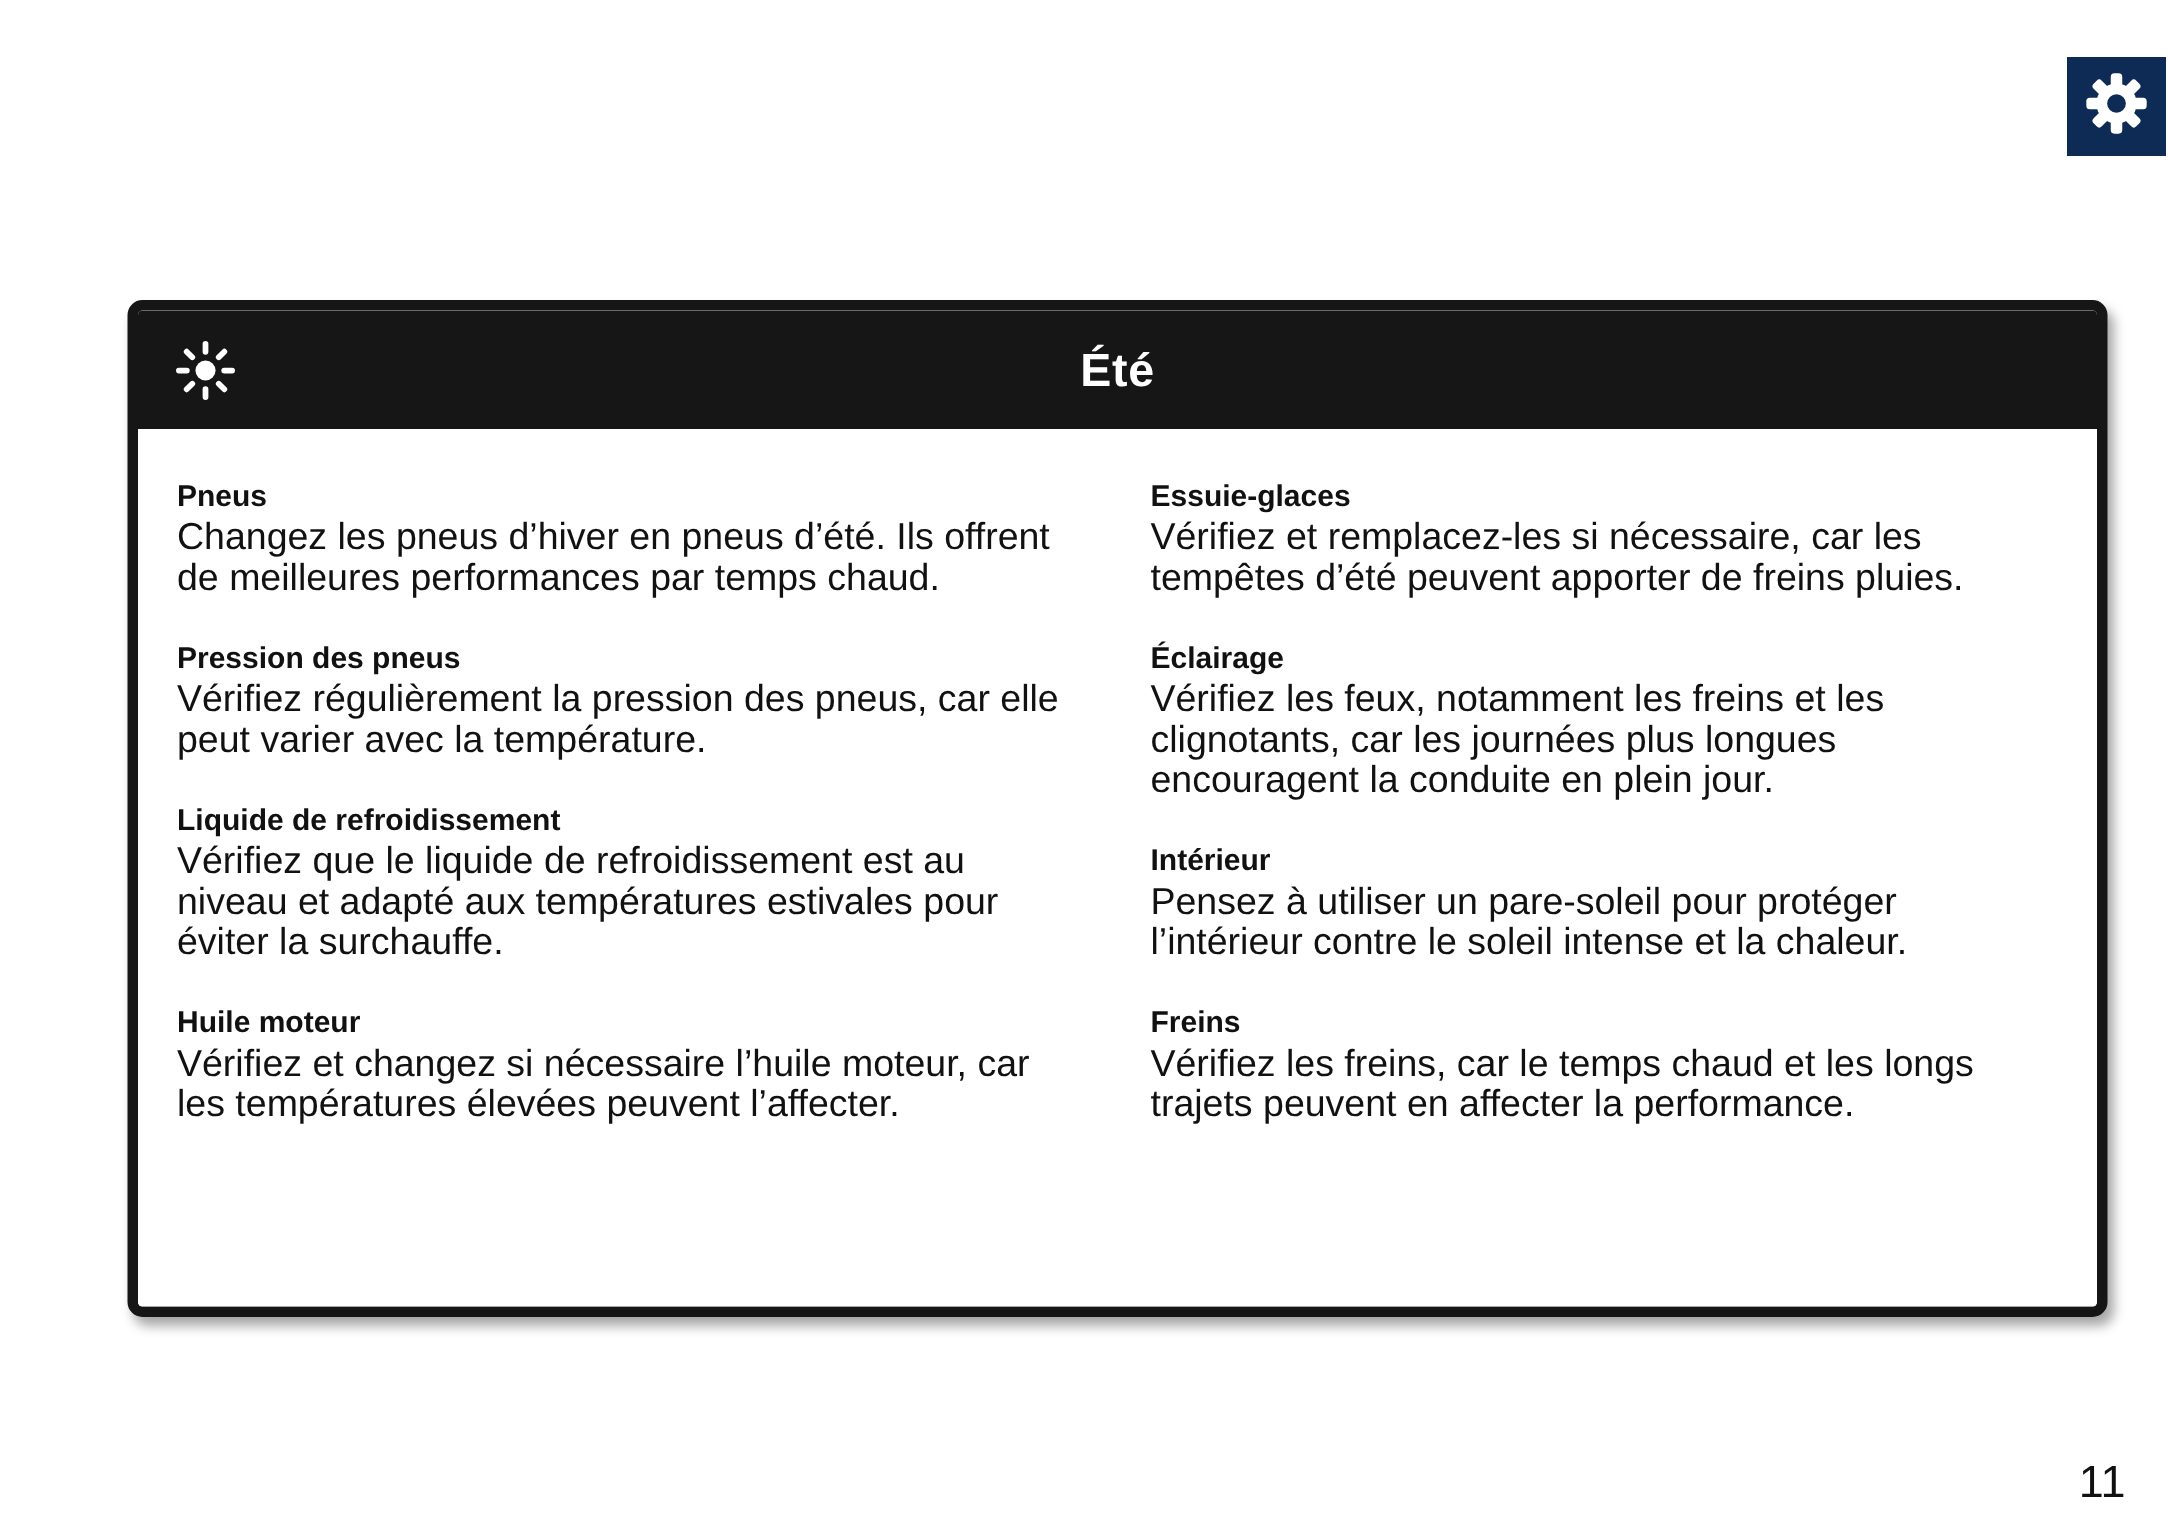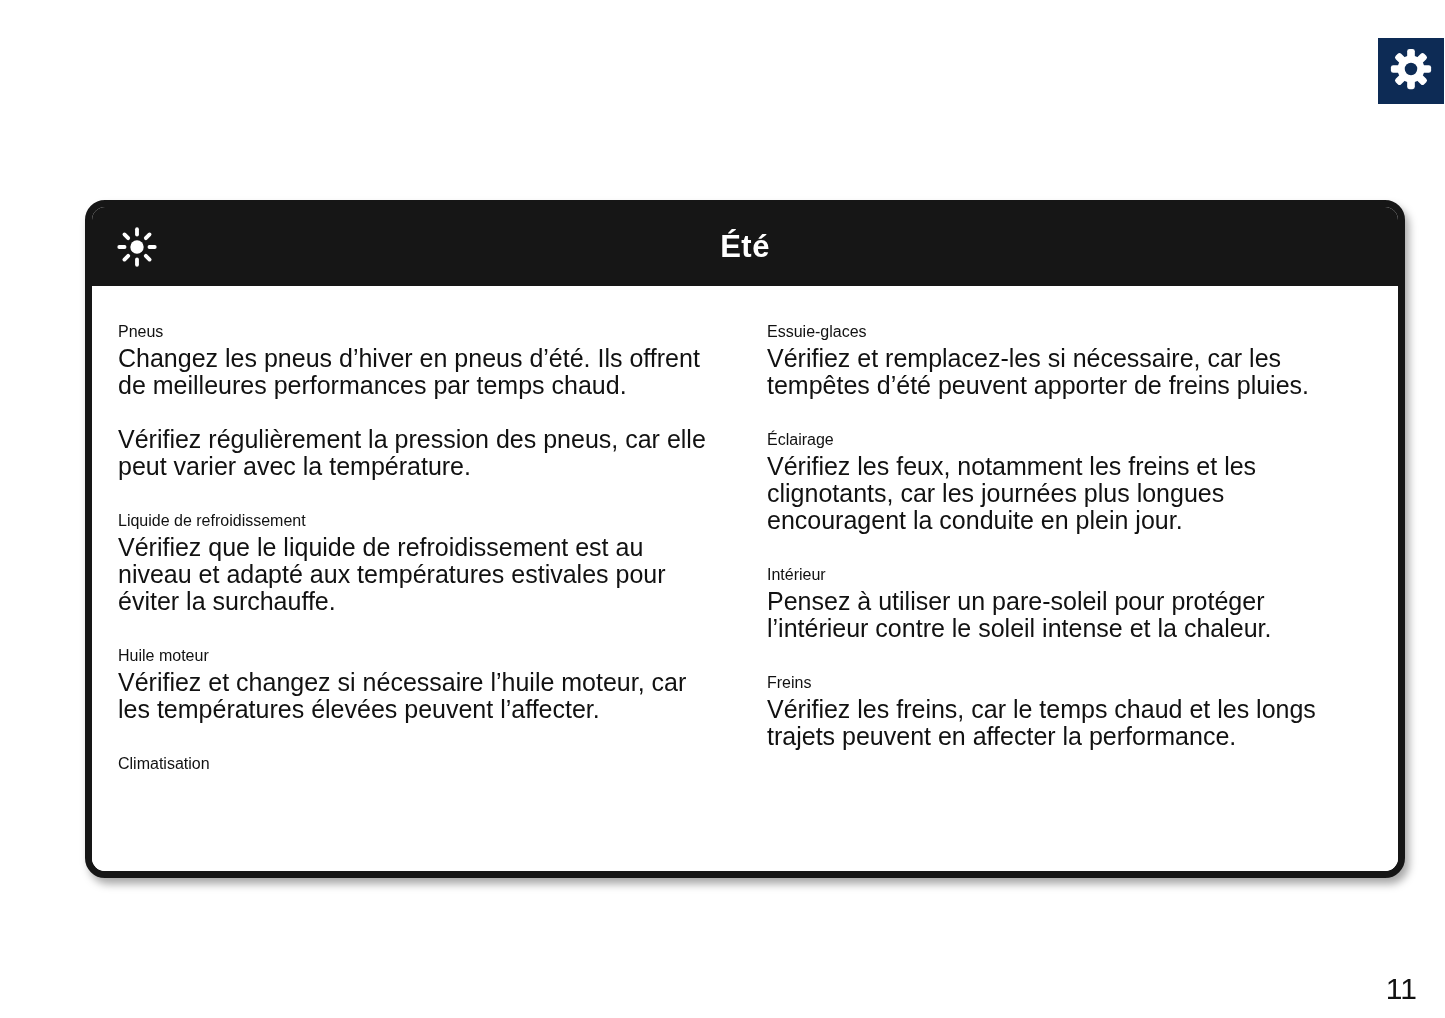--- a/index.html
+++ b/index.html
@@ -32,21 +32,21 @@
   }
 
   
   .card {
     position: absolute;
     left: 85px;
     top: 200px;
     width: 1320px;
     height: 678px;
     border: 7px solid #161616;
-    border-radius: 20px;
+    border-radius: 10px;
     background: #ffffff;
     box-shadow: 4px 6px 8px rgba(0,0,0,0.35);
     display: flex;
     flex-direction: column;
     overflow: hidden;
     justify-content: space-between;
   }
   .card-header {
     position: relative;
     height: 79px;
@@ -77,22 +77,22 @@
     display: flex;
     gap: 46px;
   }
   .col {
     flex: 1 1 0;
     min-width: 0;
   }
   .section { margin-bottom: 27px; }
   .section:last-child { margin-bottom: 0; }
   .section h3 {
-    font-size: 16px;
-    font-weight: normal;
+    font-size: 20px;
+    font-weight: bold;
     line-height: 27px;
   }
   .section p {
     font-size: 25px;
     line-height: 27px;
   }
 
   .page-number {
     position: absolute;
     right: 28px;
@@ -145,32 +145,32 @@
       <span class="card-title">Été</span>
     </div>
 
     <div class="card-body">
       <div class="col">
         <div class="section">
           <h3>Pneus</h3>
           <p>Changez les pneus d’hiver en pneus d’été. Ils offrent de meilleures performances par temps chaud.</p>
         </div>
         <div class="section">
+          <h3>Pression des pneus</h3>
           <p>Vérifiez régulièrement la pression des pneus, car elle peut varier avec la température.</p>
         </div>
         <div class="section">
           <h3>Liquide de refroidissement</h3>
           <p>Vérifiez que le liquide de refroidissement est au niveau et adapté aux températures estivales pour éviter la surchauffe.</p>
         </div>
         <div class="section">
           <h3>Huile moteur</h3>
           <p>Vérifiez et changez si nécessaire l’huile moteur, car les températures élevées peuvent l’affecter.</p>
         </div>
         <div class="section">
-          <h3>Climatisation</h3>
         </div>
       </div>
 
       <div class="col">
         <div class="section">
           <h3>Essuie-glaces</h3>
           <p>Vérifiez et remplacez-les si nécessaire, car les tempêtes d’été peuvent apporter de freins pluies.</p>
         </div>
         <div class="section">
           <h3>Éclairage</h3>

